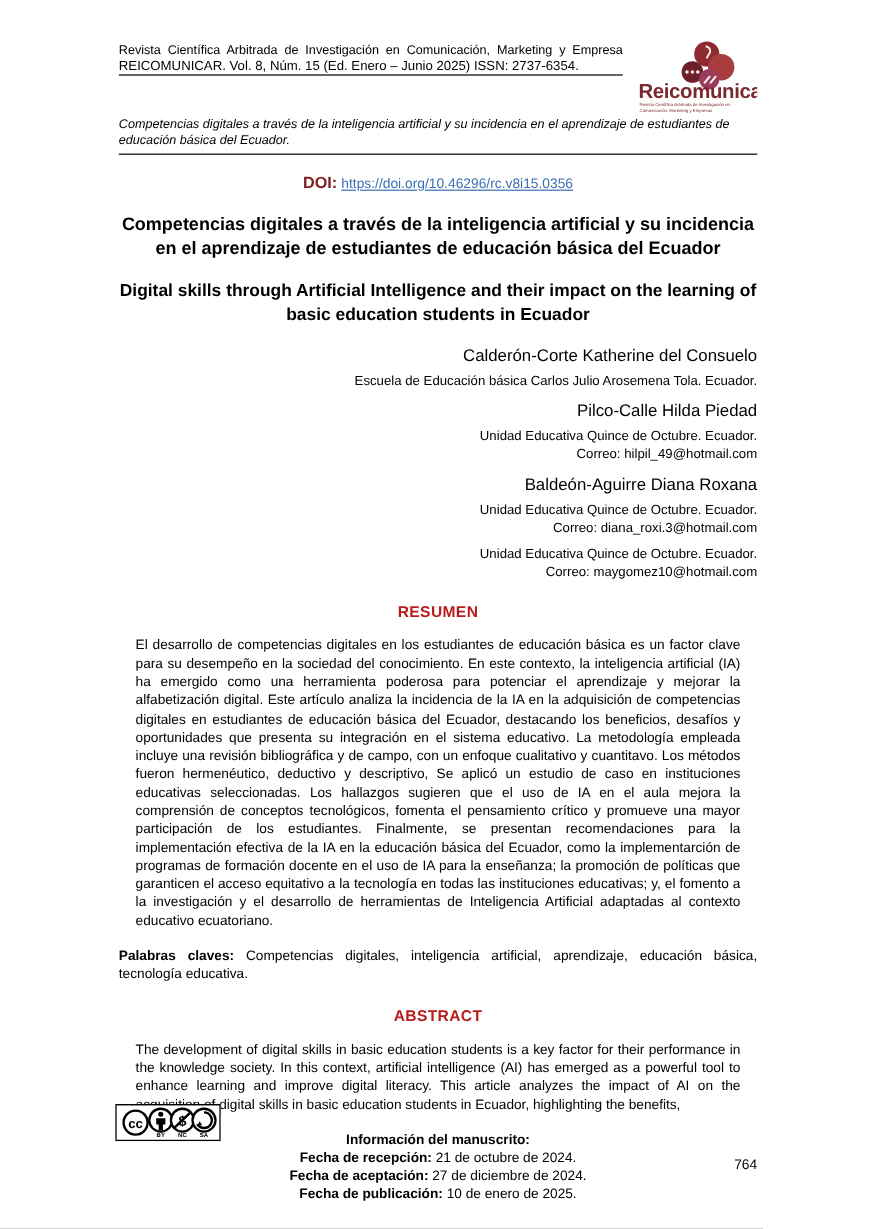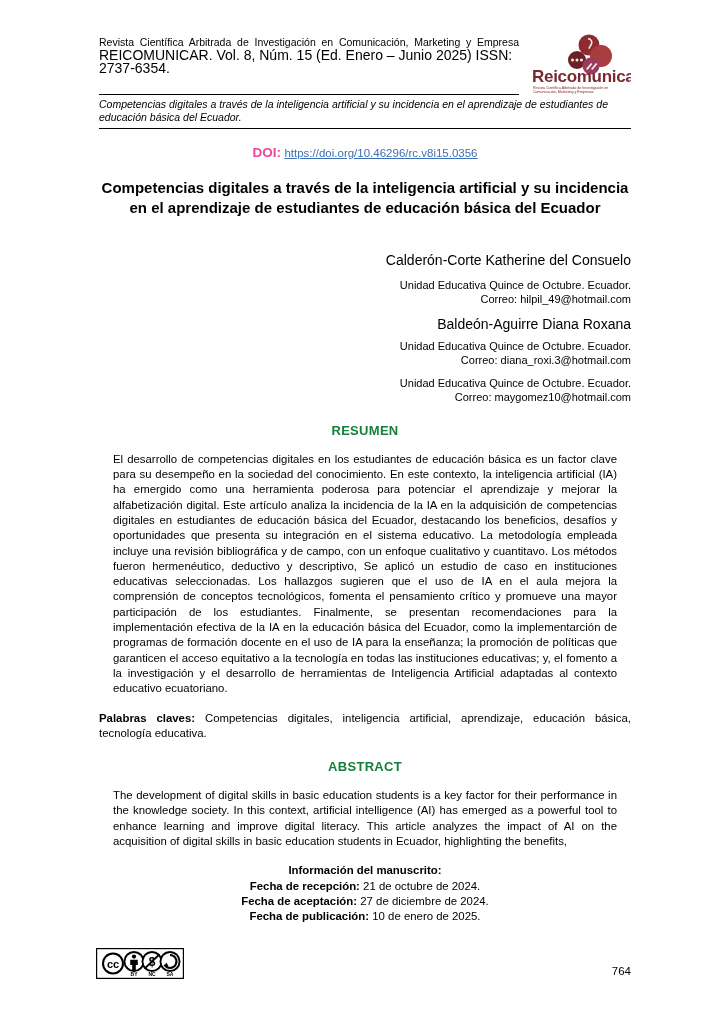--- a/index.html
+++ b/index.html
@@ -39,25 +39,25 @@
   }
   .journal-line {
     font-size: 10.5px;
     line-height: 13.2px;
     color: #000;
     text-align: justify;
     text-align-last: justify;
     margin: 0;
   }
   .journal-line2 {
-    font-size: 14px;
+    font-size: 11px;
     line-height: 13.2px;
     color: #000;
     margin: 0;
-    padding-bottom: 18px;
+    padding-bottom: 0;
     border-bottom: 1.1px solid #000;
   }
   .running-title {
     font-size: 10.5px;
     line-height: 13.4px;
     font-style: italic;
     color: #000;
     margin: 0;
     padding-top: 2px;
     padding-bottom: 3px;
@@ -80,21 +80,21 @@
 
   
   .doi-row {
     text-align: center;
     margin-top: 16px;
     font-size: 12.5px;
   }
   .doi-label {
     font-weight: bold;
     font-size: 13.5px;
-    color: #ec4899;
+    color: #7f1d1d;
   }
   .doi-link {
     color: #3b6fb5;
     text-decoration: underline;
     font-size: 11.5px;
   }
 
   
   h1.title-es {
     font-size: 15px;
@@ -107,21 +107,21 @@
   h2.title-en {
     font-size: 14.5px;
     line-height: 20px;
     font-weight: bold;
     text-align: center;
     margin: 14px 0 0 0;
     color: #000;
   }
 
   
-  .authors { margin-top: 32px; }
+  .authors { margin-top: 14px; }
   .author-block { margin-bottom: 8px; }
   .author-name {
     text-align: right;
     font-size: 14px;
     line-height: 19px;
     color: #000;
     margin: 0 0 5px 0;
   }
   .author-affil {
     text-align: right;
@@ -136,21 +136,21 @@
     line-height: 14.5px;
     color: #000;
     margin: 0;
   }
 
   
   .section-heading {
     text-align: center;
     font-size: 13px;
     font-weight: bold;
-    color: #15803d;
+    color: #b91c1c;
     margin: 18px 0 14px 0;
     letter-spacing: 0.3px;
   }
 
   
   .body-par {
     font-size: 11.4px;
     line-height: 15.3px;
     text-align: justify;
     color: #000;
@@ -179,21 +179,21 @@
   .page-number {
     position: absolute;
     right: 93px;
     top: 965px;
     font-size: 11.5px;
     color: #000;
   }
   .cc-badge {
     position: absolute;
     left: 96px;
-    top: 948px;
+    top: 920px;
     width: 108px;
     height: 31px;
   }
   .cc-badge svg { display: block; }
 </style>
 </head>
 <body>
 
 <div class="page">
 
@@ -228,28 +228,31 @@
 
     <p class="running-title">Competencias digitales a través de la inteligencia artificial y su incidencia en el aprendizaje de estudiantes de educación básica del Ecuador.</p>
     <div class="rule-under"></div>
 
     <div class="doi-row">
       <span class="doi-label">DOI:</span>
       <a class="doi-link" href="#">https://doi.org/10.46296/rc.v8i15.0356</a>
     </div>
 
     <h1 class="title-es">Competencias digitales a través de la inteligencia artificial y su incidencia en el aprendizaje de estudiantes de educación básica del Ecuador</h1>
+    <h2 class="title-en">Digital skills through Artificial Intelligence and their impact on the learning of basic education students in Ecuador</h2>
 
     <div class="authors">
 
       <div class="author-block">
         <p class="author-name">Calderón-Corte Katherine del Consuelo</p>
+        <p class="author-affil">Escuela de Educación básica Carlos Julio Arosemena Tola. Ecuador.</p>
       </div>
 
       <div class="author-block">
+        <p class="author-name">Pilco-Calle Hilda Piedad</p>
         <p class="author-affil">Unidad Educativa Quince de Octubre. Ecuador.</p>
         <p class="author-email">Correo: hilpil_49@hotmail.com</p>
       </div>
 
       <div class="author-block">
         <p class="author-name">Baldeón-Aguirre Diana Roxana</p>
         <p class="author-affil">Unidad Educativa Quince de Octubre. Ecuador.</p>
         <p class="author-email">Correo: diana_roxi.3@hotmail.com</p>
       </div>
 

